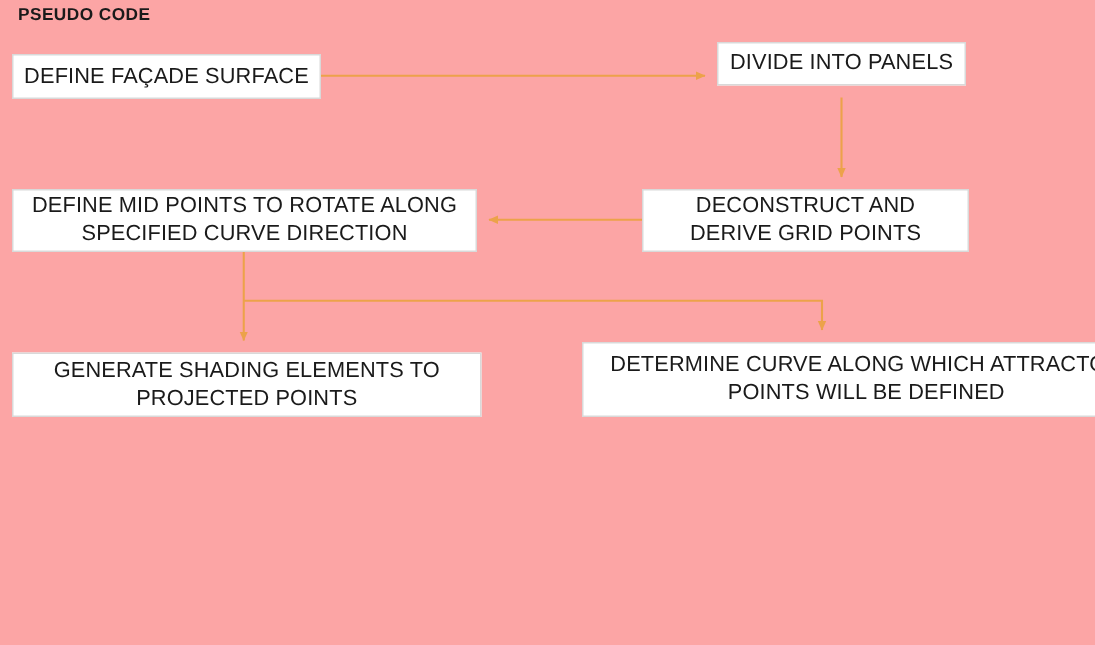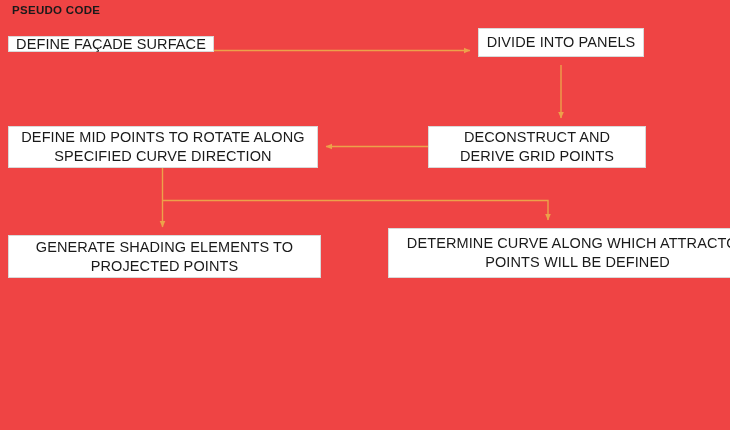--- a/index.html
+++ b/index.html
@@ -4,21 +4,21 @@
 <style>
   html, body {
     margin: 0;
     padding: 0;
     background: #ffffff;
   }
   #page {
     position: relative;
     width: 730px;
     height: 430px;
-    background: #ef4444;
+    background: #fca5a5;
     font-family: "Liberation Sans", sans-serif;
     overflow: hidden;
     text-decoration: underline;
   }
 
   
   #pseudo-title {
     position: absolute;
     left: 12px;
     top: 4px;
@@ -39,21 +39,21 @@
     justify-content: center;
     text-align: center;
     color: #1a1a1a;
     font-size: 14.5px;
     line-height: 19px;
     letter-spacing: 0.1px;
     padding: 0 6px;
   }
   .flow-box .bx-label { display: block; width: 100%; }
 
-  #box-facade        { left: 8px;   top: 36px;  width: 206px; height: 16px; }
+  #box-facade        { left: 8px;   top: 36px;  width: 206px; height: 30px; }
   #box-divide        { left: 478px; top: 28px;  width: 166px; height: 29px; }
   #box-midpoints     { left: 8px;   top: 126px; width: 310px; height: 42px; justify-content: flex-end; }
   #box-deconstruct   { left: 428px; top: 126px; width: 218px; height: 42px; }
   #box-shading       { left: 8px;   top: 235px; width: 313px; height: 43px; align-items: center; }
   #box-attractor     { left: 388px; top: 228px; width: 379px; height: 50px; }
 
   
   #connectors {
     position: absolute;
     left: 0; top: 0;

